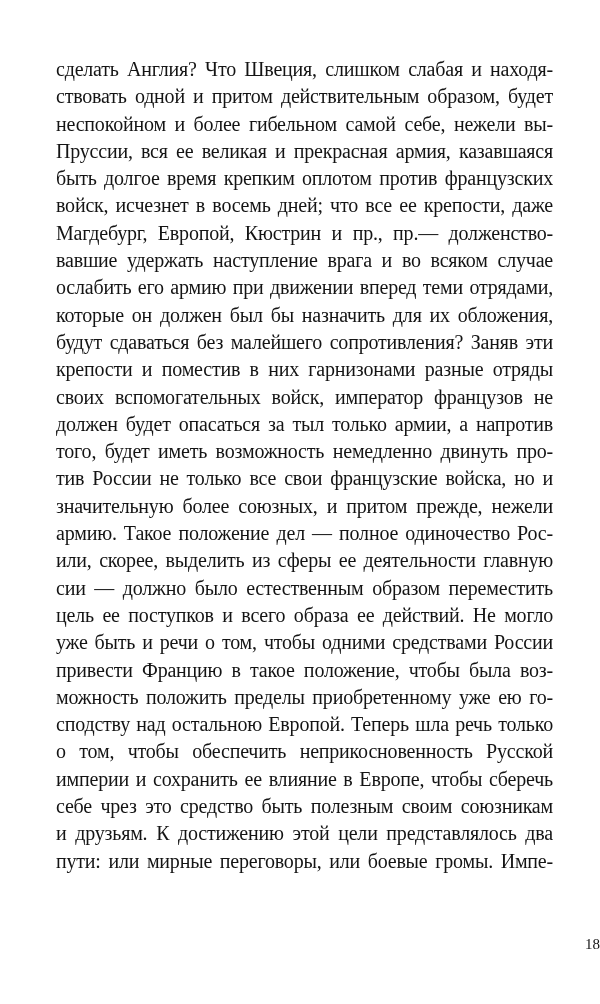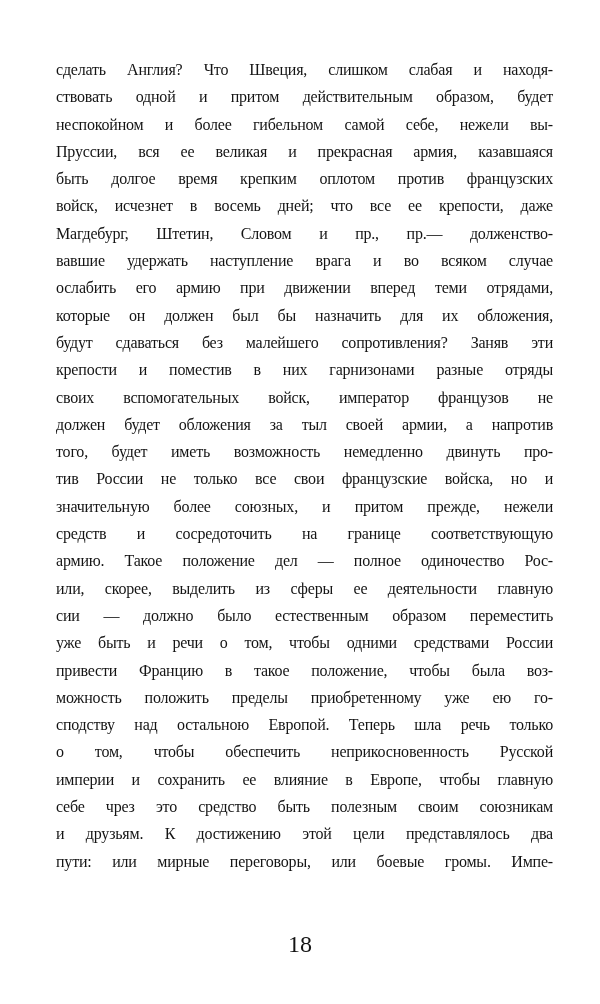--- a/index.html
+++ b/index.html
@@ -3,60 +3,60 @@
 <meta charset="utf-8">
 <style>
   html, body { margin: 0; padding: 0; }
   body {
     width: 600px; height: 1004px; background: #ffffff; position: relative; overflow: hidden;
     font-family: "Liberation Serif", "DejaVu Serif", serif; color: #141414;
   }
   .page { position: absolute; left: 0; top: 0; width: 600px; height: 1004px; }
   .text-block { position: absolute; left: 56px; top: 56px; width: 497px; }
   .line {
-    display: block; height: 27.3px; line-height: 27.3px; font-size: 16px;
+    display: block; height: 27.3px; line-height: 27.3px; font-size: 20px;
     white-space: nowrap; text-align: justify; text-align-last: justify;
     letter-spacing: -0.2px;
   }
   .page-number {
-    position: absolute; left: 0; width: 600px; top: 932px; text-align: center;
-    font-size: 24px; line-height: 24px;
+    position: absolute; left: 0; width: 600px; top: 932px; text-align: right;
+    font-size: 15px; line-height: 24px;
   }
 </style>
 </head>
 <body>
 
 <div class="page">
   <div class="text-block">
     <span class="line">сделать Англия? Что Швеция, слишком слабая и находя-</span>
     <span class="line">ствовать одной и притом действительным образом, будет</span>
     <span class="line">неспокойном и более гибельном самой себе, нежели вы-</span>
     <span class="line">Пруссии, вся ее великая и прекрасная армия, казавшаяся</span>
     <span class="line">быть долгое время крепким оплотом против французских</span>
     <span class="line">войск, исчезнет в восемь дней; что все ее крепости, даже</span>
-    <span class="line">Магдебург, Штетин, Словом и пр., пр.— долженство-</span>
+    <span class="line">Магдебург, Европой, Кюстрин и пр., пр.— долженство-</span>
     <span class="line">вавшие удержать наступление врага и во всяком случае</span>
     <span class="line">ослабить его армию при движении вперед теми отрядами,</span>
     <span class="line">которые он должен был бы назначить для их обложения,</span>
     <span class="line">будут сдаваться без малейшего сопротивления? Заняв эти</span>
     <span class="line">крепости и поместив в них гарнизонами разные отряды</span>
     <span class="line">своих вспомогательных войск, император французов не</span>
-    <span class="line">должен будет обложения за тыл своей армии, а напротив</span>
+    <span class="line">должен будет опасаться за тыл только армии, а напротив</span>
     <span class="line">того, будет иметь возможность немедленно двинуть про-</span>
     <span class="line">тив России не только все свои французские войска, но и</span>
     <span class="line">значительную более союзных, и притом прежде, нежели</span>
-    <span class="line">средств и сосредоточить на границе соответствующую</span>
     <span class="line">армию. Такое положение дел — полное одиночество Рос-</span>
     <span class="line">или, скорее, выделить из сферы ее деятельности главную</span>
     <span class="line">сии — должно было естественным образом переместить</span>
+    <span class="line">цель ее поступков и всего образа ее действий. Не могло</span>
     <span class="line">уже быть и речи о том, чтобы одними средствами России</span>
     <span class="line">привести Францию в такое положение, чтобы была воз-</span>
     <span class="line">можность положить пределы приобретенному уже ею го-</span>
     <span class="line">сподству над остальною Европой. Теперь шла речь только</span>
     <span class="line">о том, чтобы обеспечить неприкосновенность Русской</span>
-    <span class="line">империи и сохранить ее влияние в Европе, чтобы главную</span>
+    <span class="line">империи и сохранить ее влияние в Европе, чтобы сберечь</span>
     <span class="line">себе чрез это средство быть полезным своим союзникам</span>
     <span class="line">и друзьям. К достижению этой цели представлялось два</span>
     <span class="line">пути: или мирные переговоры, или боевые громы. Импе-</span>
 
   </div>
   <div class="page-number">18</div>
 </div>
 
 </body></html>

